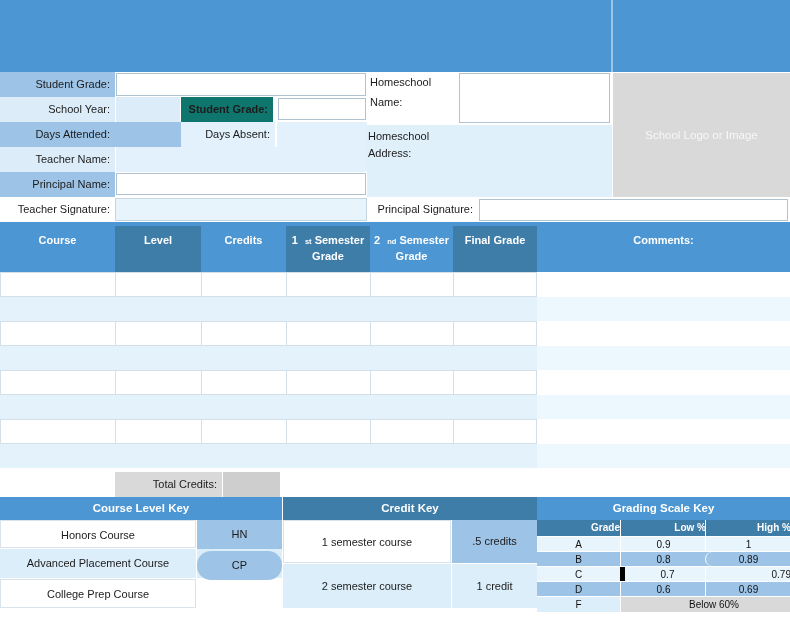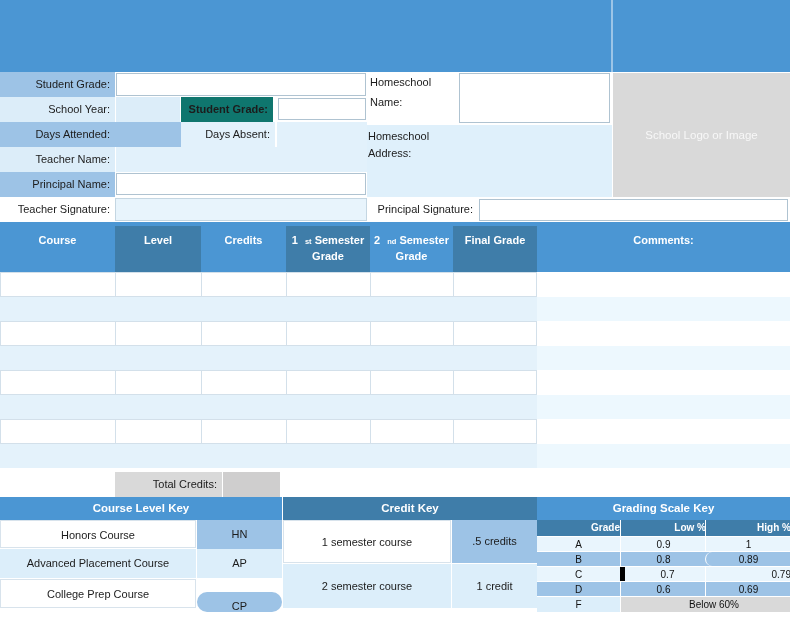--- a/index.html
+++ b/index.html
@@ -138,21 +138,21 @@
 
   <div class="abs c-gray lbl" style="left:115px;top:472px;width:107px;height:25px;">Total Credits:</div>
   <div class="abs c-gray2" style="left:223px;top:472px;width:57px;height:25px;line-height:25px;text-align:center;"></div>
 
   <div class="abs c-bright keyhdr" style="left:0;top:497px;width:282px;height:23px;">Course Level Key</div>
   <div class="abs kname" style="left:0;top:520px;width:196px;height:28px;line-height:28px;background:#fff;border:1px solid #D8E3EC;">Honors Course</div>
   <div class="abs c-med kname" style="left:197px;top:520px;width:85px;height:32px;line-height:28px;">HN</div>
   <div class="abs kname" style="left:0;top:549px;width:196px;height:29px;line-height:29px;background:#DCEEFA;">Advanced Placement Course</div>
   <div class="abs kname" style="left:197px;top:549px;width:85px;height:29px;line-height:29px;background:#DCEEFA;">AP</div>
   <div class="abs kname" style="left:0;top:579px;width:196px;height:29px;line-height:29px;background:#fff;border:1px solid #D8E3EC;">College Prep Course</div>
-  <div class="abs c-med kname" style="left:197px;top:592px;width:85px;height:20px;line-height:29px;border-radius:14px;">CP</div>
+  <div class="abs c-med kname" style="left:197px;top:551px;width:85px;height:29px;line-height:29px;border-radius:14px;">CP</div>
 
   <div class="abs c-dark keyhdr" style="left:283px;top:497px;width:254px;height:23px;">Credit Key</div>
   <div class="abs kname" style="left:283px;top:520px;width:168px;height:43px;line-height:43px;background:#fff;border:1px solid #D8E3EC;">1 semester course</div>
   <div class="abs c-med kname" style="left:452px;top:520px;width:85px;height:43px;line-height:43px;">.5 credits</div>
   <div class="abs kname" style="left:283px;top:564px;width:168px;height:44px;line-height:44px;background:#DCEEFA;">2 semester course</div>
   <div class="abs kname" style="left:452px;top:564px;width:85px;height:44px;line-height:44px;background:#DCEEFA;">1 credit</div>
 
   <div class="abs c-bright keyhdr" style="left:537px;top:497px;width:253px;height:23px;">Grading Scale Key</div>
   <div class="abs c-dark" style="left:537px;top:520px;width:253px;height:16px;">
     <div class="subcell" style="left:0;width:83px;">Grade</div>

